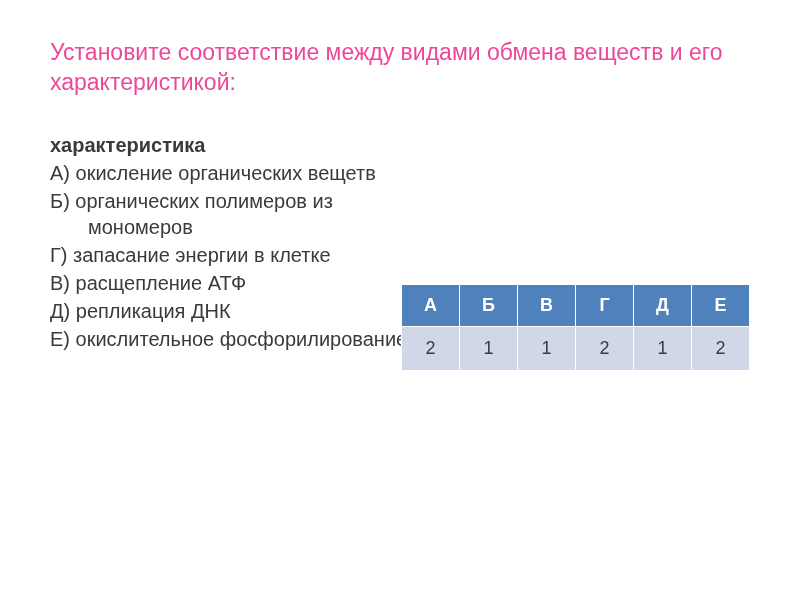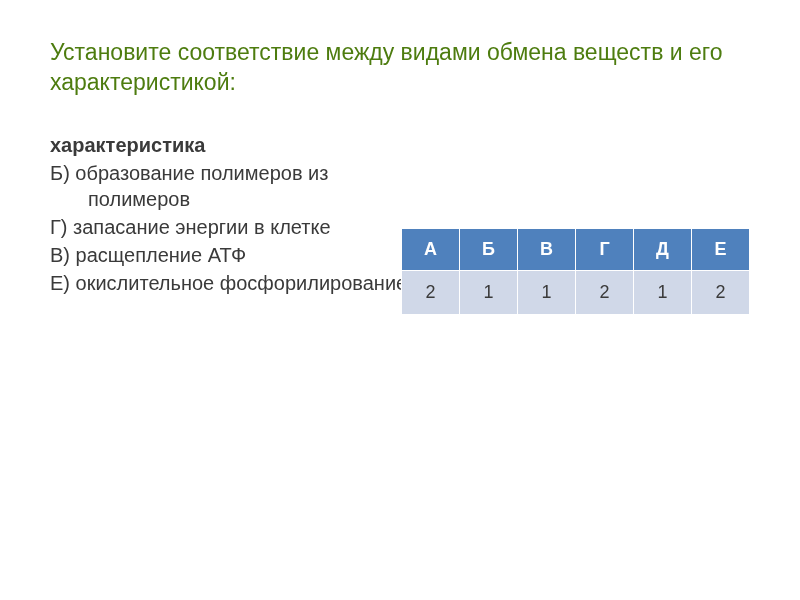--- a/index.html
+++ b/index.html
@@ -9,21 +9,21 @@
     background: #ffffff;
     font-family: Arial, Helvetica, sans-serif;
     color: #3a3a3a;
     padding: 38px 50px 30px 50px;
     font-size: 20px;
     line-height: 1.3;
   }
   .title {
     font-size: 23px;
     margin-bottom: 34px;
-    color: #4d7c0f;
+    color: #ec4899;
   }
   .columns {
     display: flex;
     gap: 32px;
     margin-bottom: 20px;
   }
   .col-left { flex: 0 0 54%; }
   .col-right { flex: 1; }
   .col-head {
     font-weight: 700;
@@ -65,23 +65,25 @@
   }
 </style>
 </head>
 <body>
 
 <div class="title">Установите соответствие между видами обмена веществ и его характеристикой:</div>
 
 <div class="columns">
   <div class="col-left">
     <div class="col-head">характеристика</div>
-    <div class="item">Б) образование полимеров из полимеров</div>
+    <div class="item">А) окисление органических вещетв</div>
+    <div class="item">Б) органических полимеров из мономеров</div>
     <div class="item">Г) запасание энергии в клетке</div>
     <div class="item">В) расщепление АТФ</div>
+    <div class="item">Д) репликация ДНК</div>
     <div class="item">Е) окислительное фосфорилирование</div>
   </div>
 </div>
 
 <div class="answer-wrap">
   <table class="answer-table">
     <thead>
       <tr>
         <th>А</th>
         <th>Б</th>

